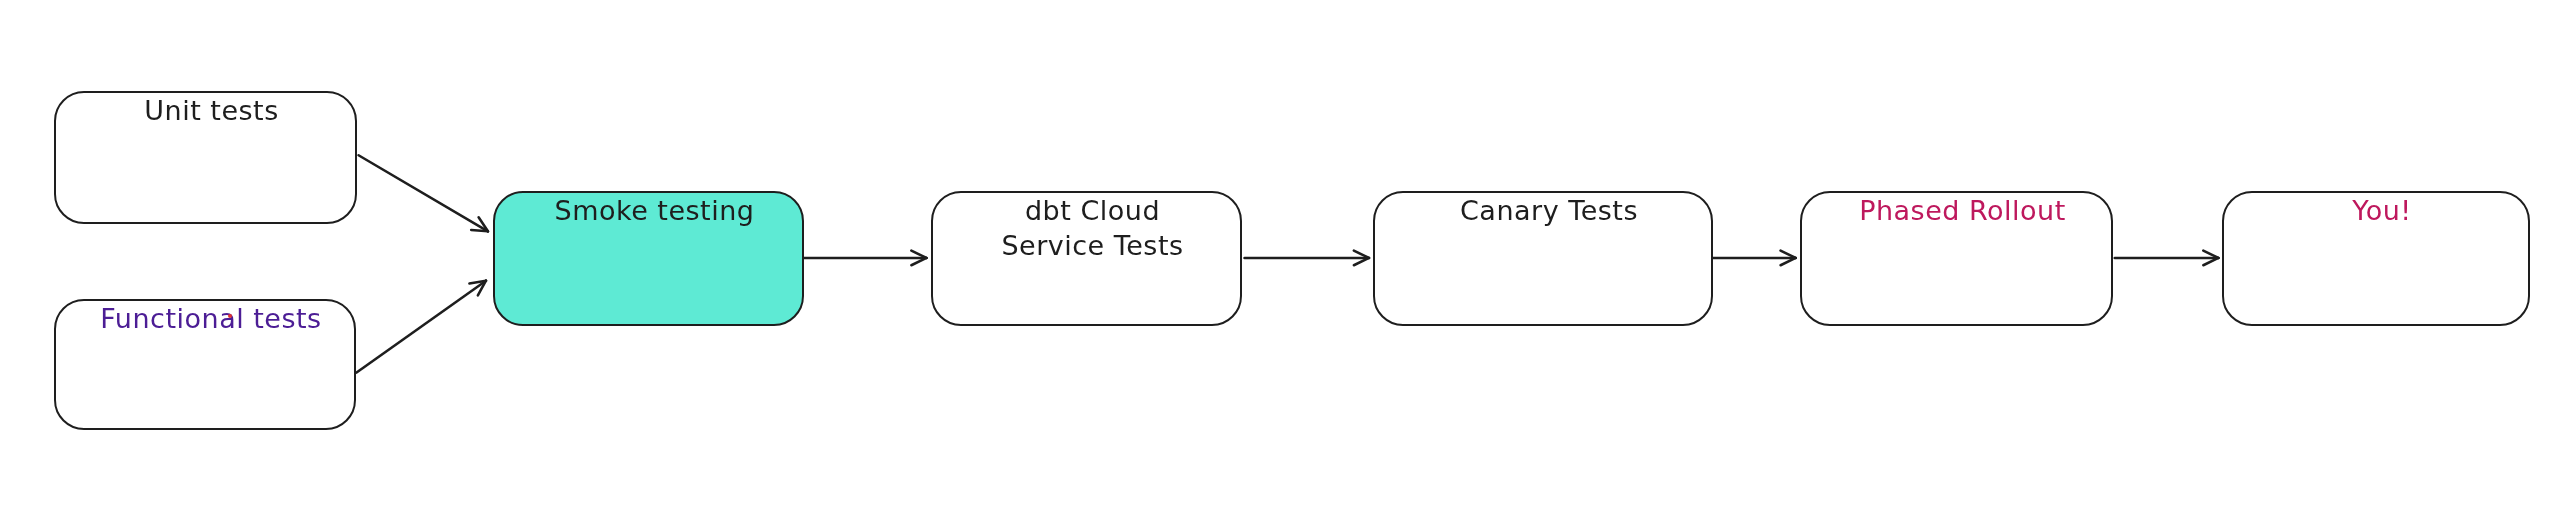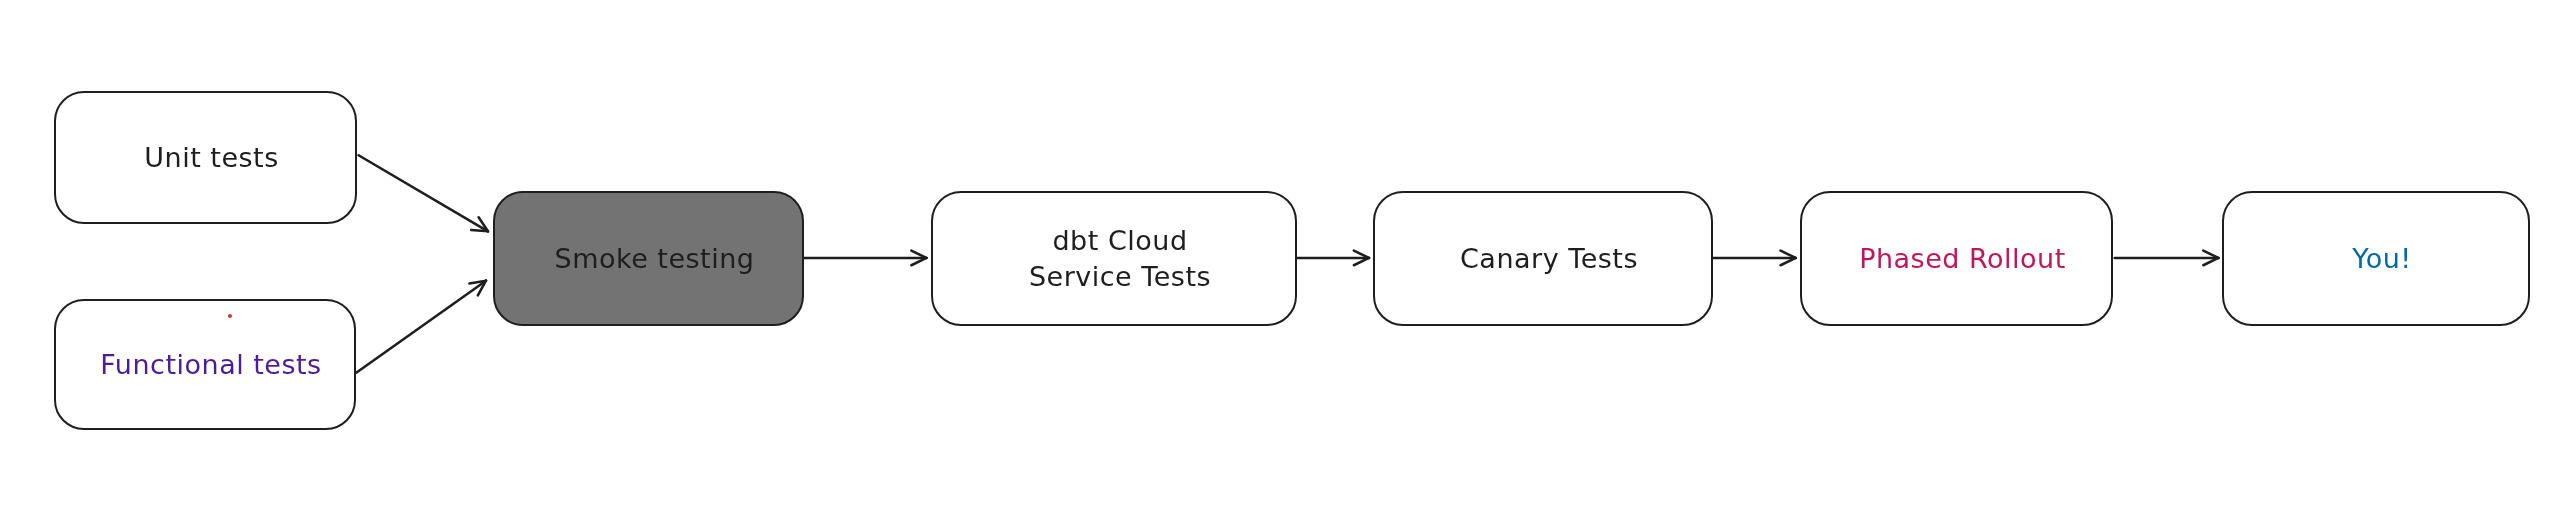--- a/index.html
+++ b/index.html
@@ -22,21 +22,20 @@
     width: 2576px;
     height: 510px;
   }
   .node {
     position: absolute;
     box-sizing: border-box;
     background: #ffffff;
     border: 2.5px solid #1e1e1e;
     border-radius: 30px;
     display: flex;
-    align-items: center;
     justify-content: center;
     cursor: pointer;
     padding-left: 12px;
   }
   .node-label {
     color: #1e1e1e;
     font-size: 27px;
     line-height: 1.3;
     text-align: center;
     white-space: pre-line;
@@ -86,32 +85,32 @@
         <line x1="2230.6923992600045" y1="268.3944140798909" x2="2246" y2="261"></line>
       </g>
     </svg>
   <div>
       <div class="node" style="left: 54px; top: 91px; width: 303px; height: 133px; border-color: rgb(30, 30, 30); background: rgb(255, 255, 255);">
         <span class="node-label" style="color: rgb(30, 30, 30);">Unit tests</span>
       </div>
       <div class="node" style="left: 54px; top: 299px; width: 302px; height: 131px; border-color: rgb(30, 30, 30); background: rgb(255, 255, 255);">
         <span class="node-label" style="color: #4c1d95;">Functional tests</span>
       </div>
-      <div class="node" style="left: 493px; top: 191px; width: 311px; height: 135px; border-color: rgb(30, 30, 30); background: #737373;">
+      <div class="node" style="left: 493px; top: 191px; width: 311px; height: 135px; border-color: rgb(30, 30, 30); background: #5eead4;">
         <span class="node-label" style="color: rgb(30, 30, 30);">Smoke testing</span>
       </div>
-      <div class="node" style="left: 931px; top: 191px; width: 366px; height: 135px; border-color: rgb(30, 30, 30); background: rgb(255, 255, 255);">
+      <div class="node" style="left: 931px; top: 191px; width: 311px; height: 135px; border-color: rgb(30, 30, 30); background: rgb(255, 255, 255);">
         <span class="node-label" style="color: rgb(30, 30, 30);">dbt Cloud
 Service Tests</span>
       </div>
       <div class="node" style="left: 1373px; top: 191px; width: 340px; height: 135px; border-color: rgb(30, 30, 30); background: rgb(255, 255, 255);">
         <span class="node-label" style="color: rgb(30, 30, 30);">Canary Tests</span>
       </div>
       <div class="node" style="left: 1800px; top: 191px; width: 313px; height: 135px; border-color: rgb(30, 30, 30); background: rgb(255, 255, 255);">
         <span class="node-label" style="color: #be185d;">Phased Rollout</span>
       </div>
       <div class="node" style="left: 2222px; top: 191px; width: 308px; height: 135px; border-color: rgb(30, 30, 30); background: rgb(255, 255, 255);">
-        <span class="node-label" style="color: #0369a1;">You!</span>
+        <span class="node-label" style="color: #be185d;">You!</span>
       </div>
     </div>
   <div class="cursor-dot" style="left: 228px; top: 314px; background: rgb(224, 49, 49);"></div>
 </div>
 
 
 </body></html>

